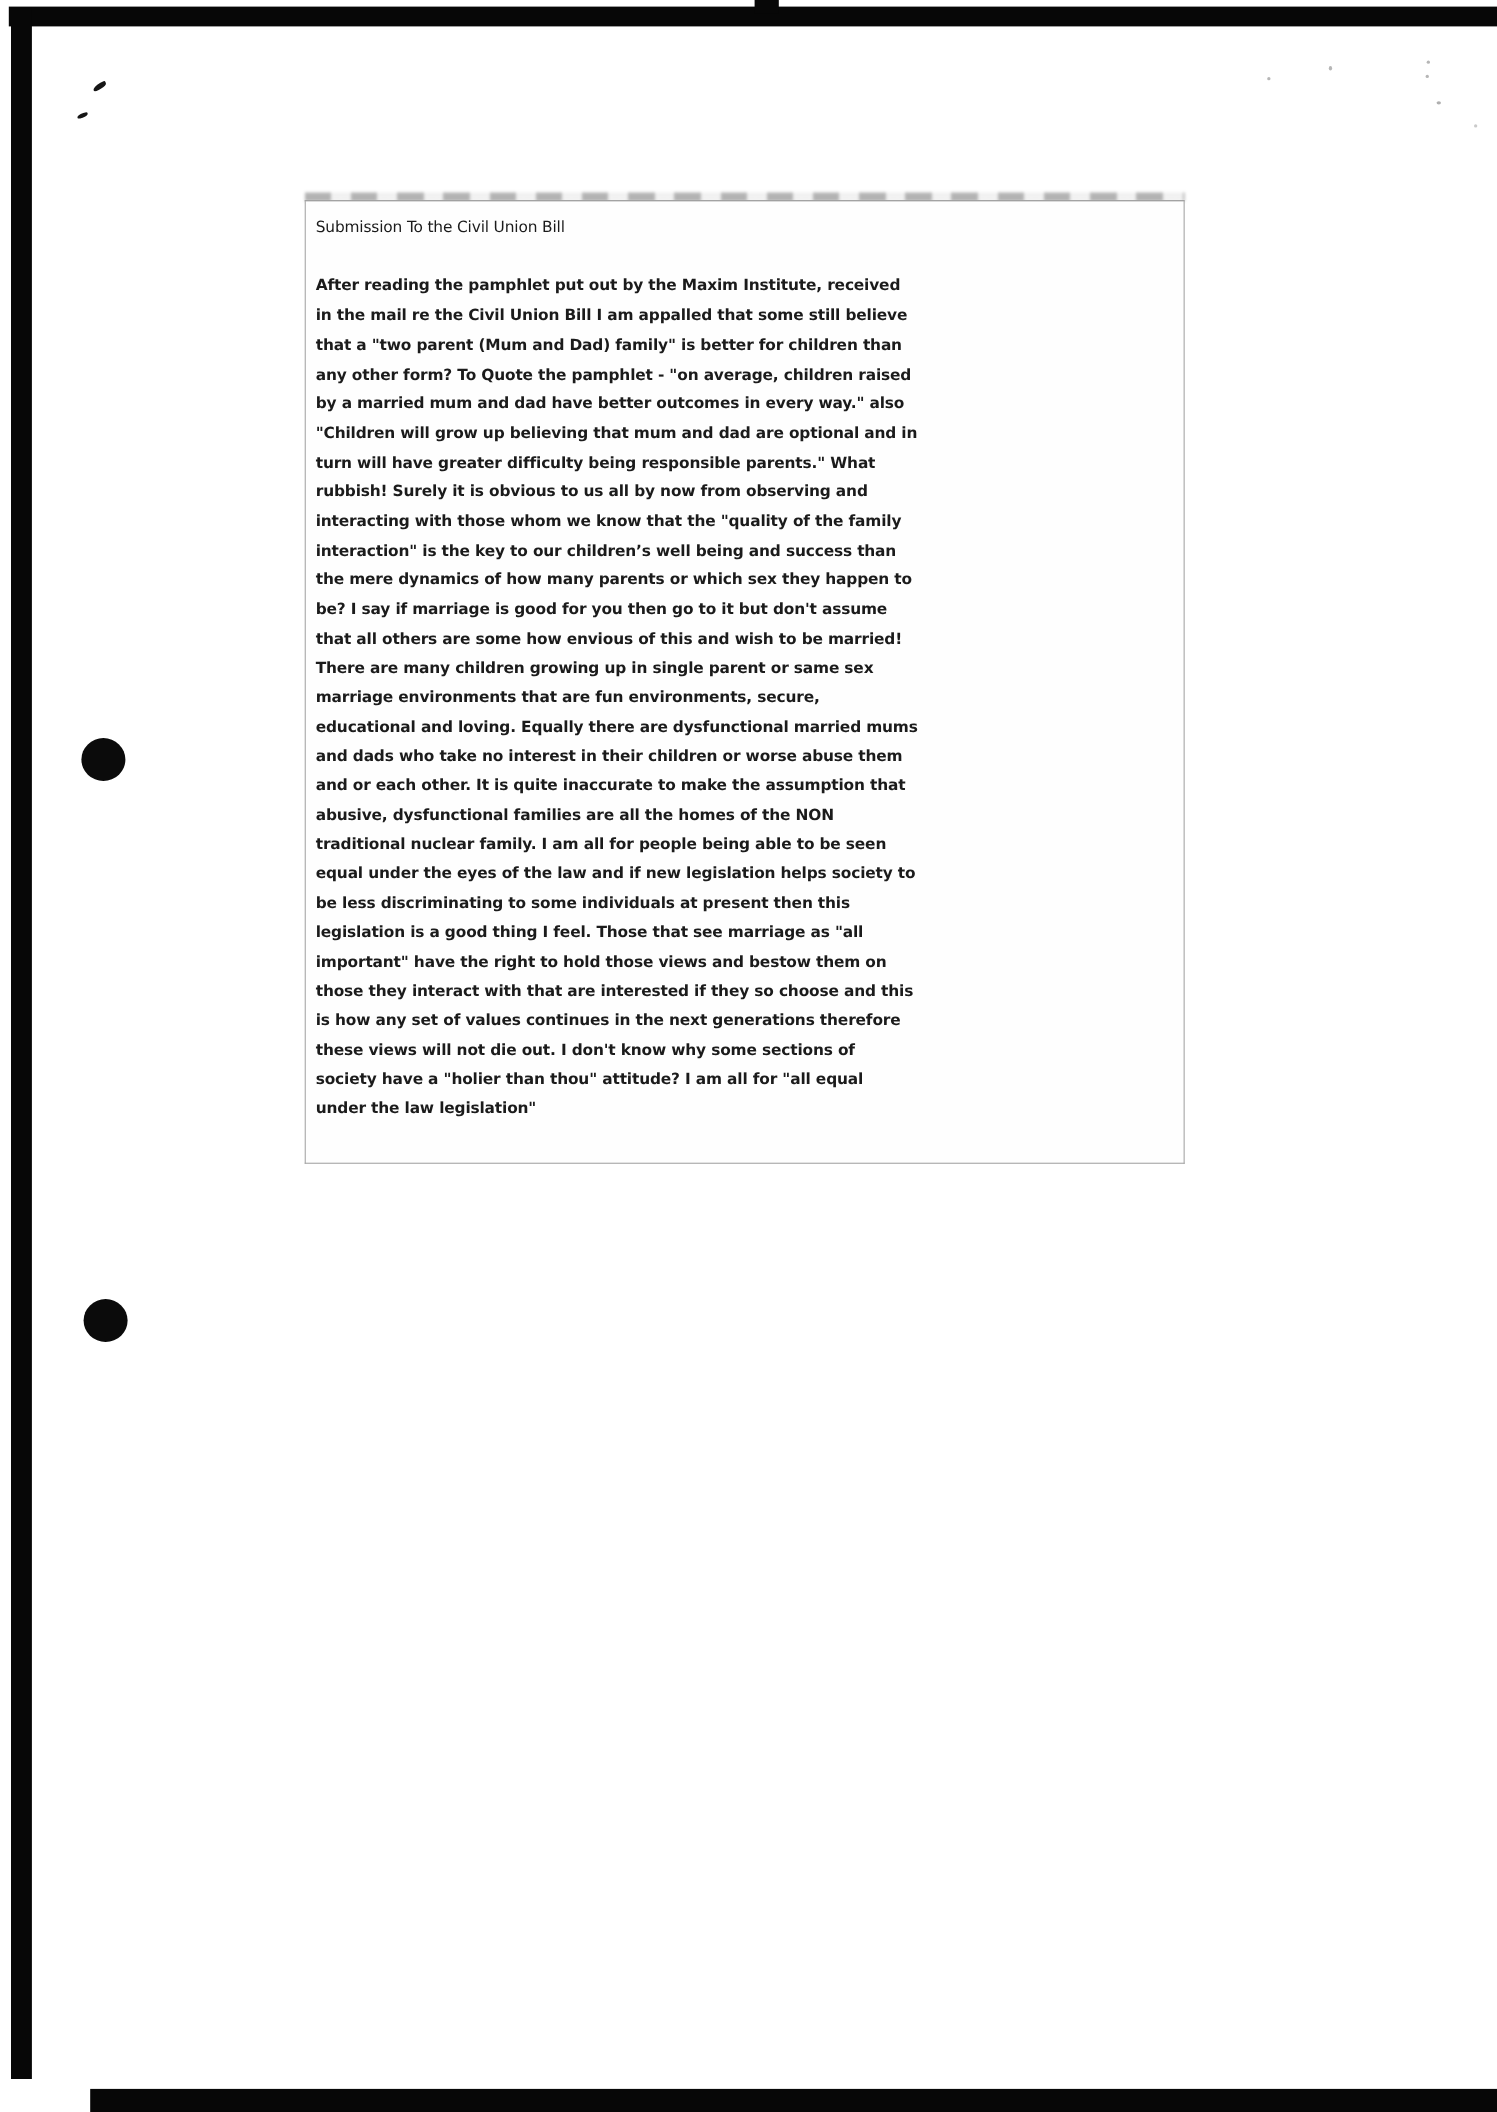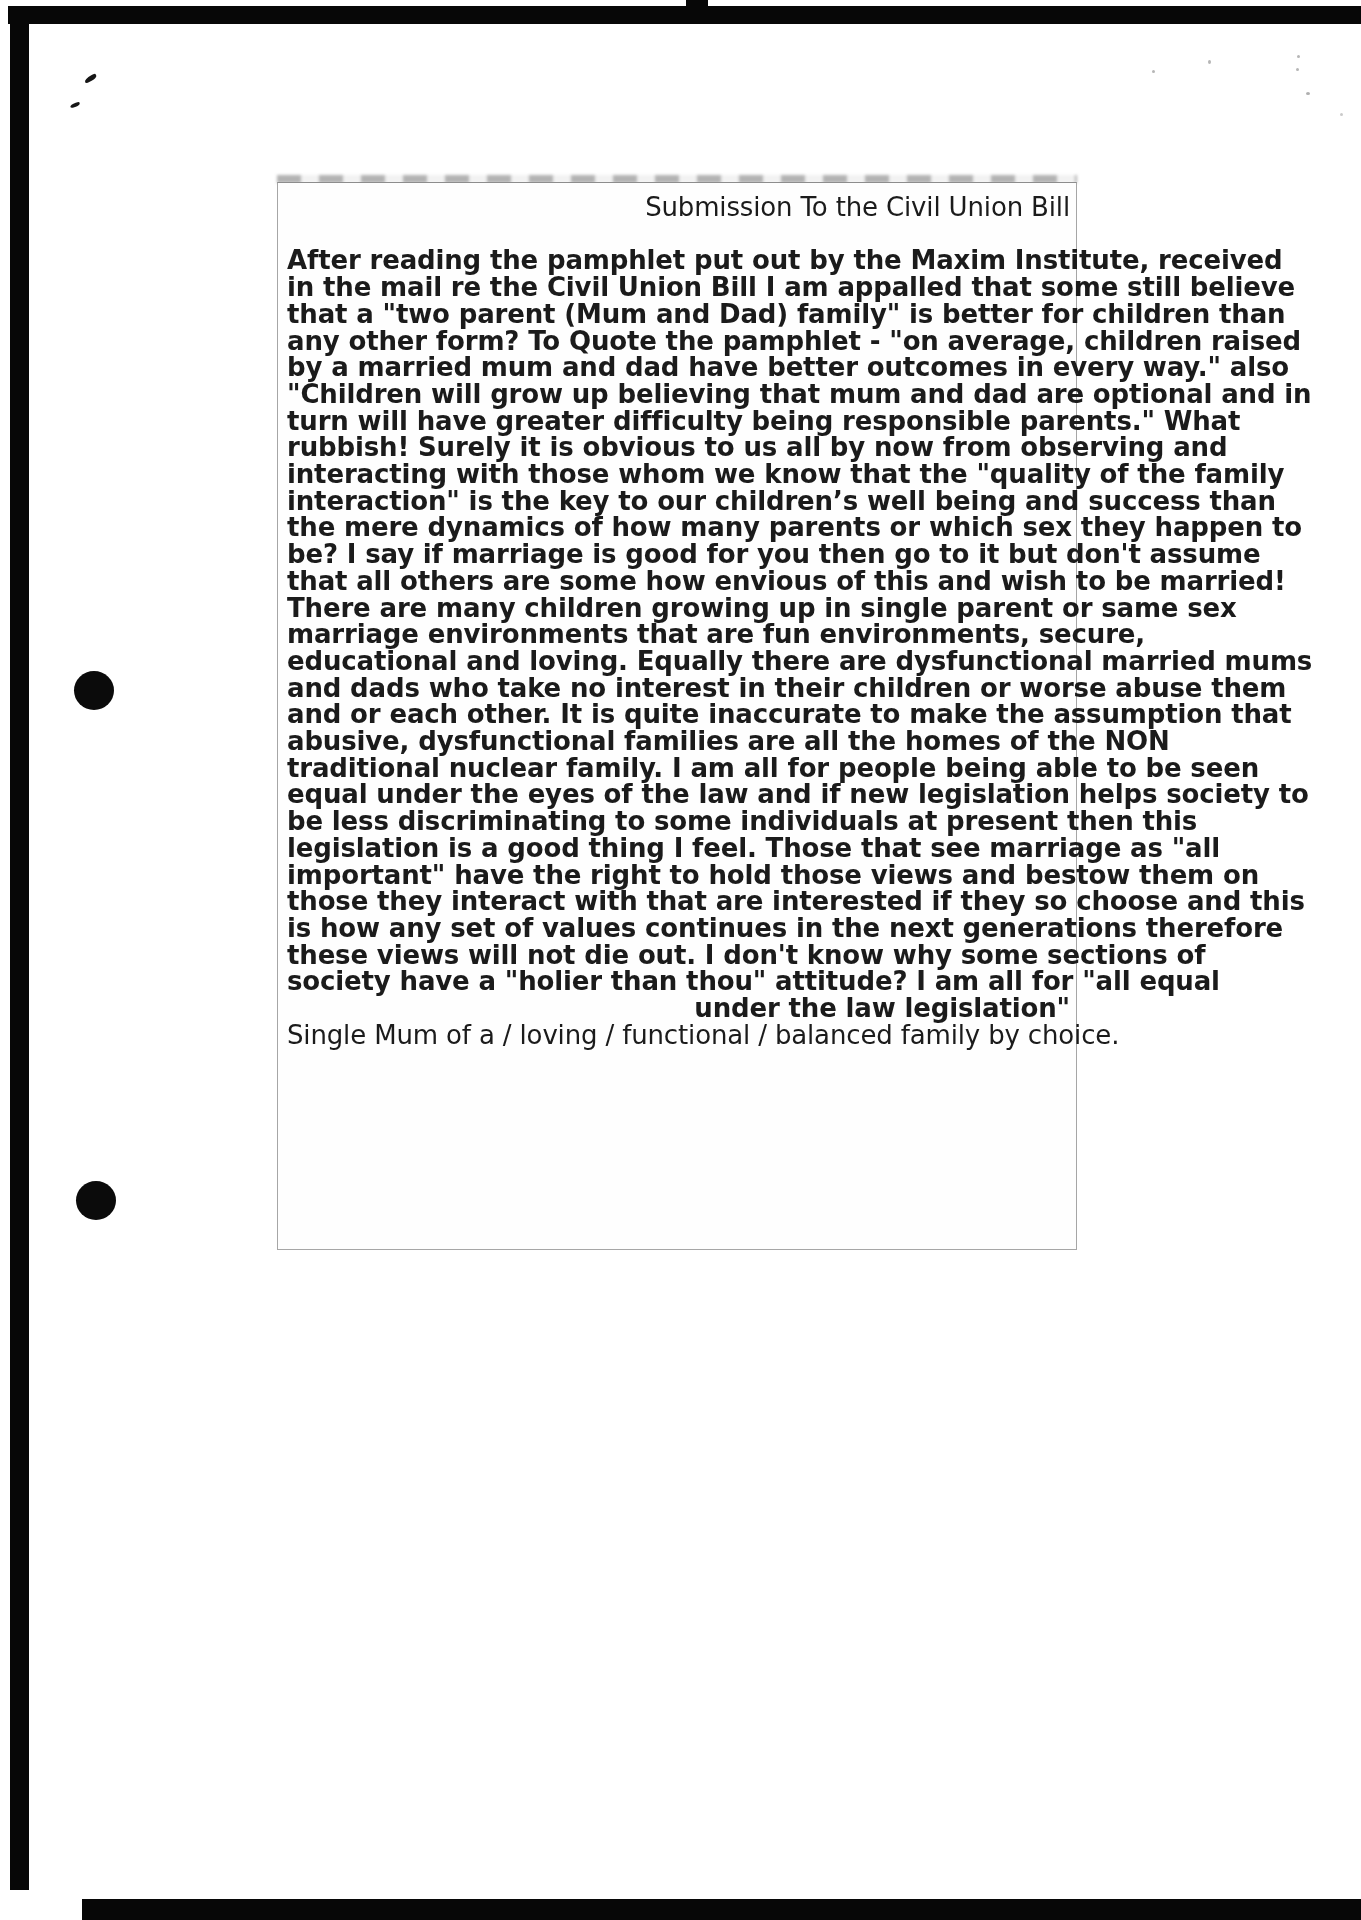--- a/index.html
+++ b/index.html
@@ -31,31 +31,30 @@
   .speck.s5{left:1306px;top:92px;width:4px;height:3px;opacity:.6;}
   .speck.s6{left:1340px;top:113px;width:3px;height:3px;opacity:.4;}
   
   .box-top-smudge{
     position:absolute;left:277px;top:175px;width:800px;height:8px;
     background:repeating-linear-gradient(90deg,rgba(55,55,55,.38) 0 24px,rgba(120,120,120,.10) 24px 42px);
     filter:blur(1.4px);
   }
   .submission-box{
     position:absolute;left:277px;top:182px;
-    width:800px;height:1068px;
+    width:800px;height:876px;
     box-sizing:border-box;
     border:1px solid #a6a6a6;
     border-top-color:#8d8d8d;
     background:#fefefe;
     padding:11px 6px 8px 9px;
     color:#1b1b1b;
-    font-size:26px;
+    font-size:14px;
     line-height:26.7px;
     letter-spacing:-0.15px;
-    text-align:right;
   }
   .submission-title{white-space:pre;margin:0 0 26.7px 0;}
   .submission-body{white-space:pre;margin:0;font-weight:bold;}
   .submission-signature{white-space:pre;margin:0;}
 </style>
 </head>
 <body>
 
 <div class="scan-page">
 
@@ -102,16 +101,15 @@
 traditional nuclear family. I am all for people being able to be seen
 equal under the eyes of the law and if new legislation helps society to
 be less discriminating to some individuals at present then this
 legislation is a good thing I feel. Those that see marriage as "all
 important" have the right to hold those views and bestow them on
 those they interact with that are interested if they so choose and this
 is how any set of values continues in the next generations therefore
 these views will not die out. I don't know why some sections of
 society have a "holier than thou" attitude? I am all for "all equal
 under the law legislation"</div>
-    <div class="submission-signature">Single Mum of a / loving / functional / balanced family by choice.</div>
   </div>
 
 </div>
 
 </body></html>

